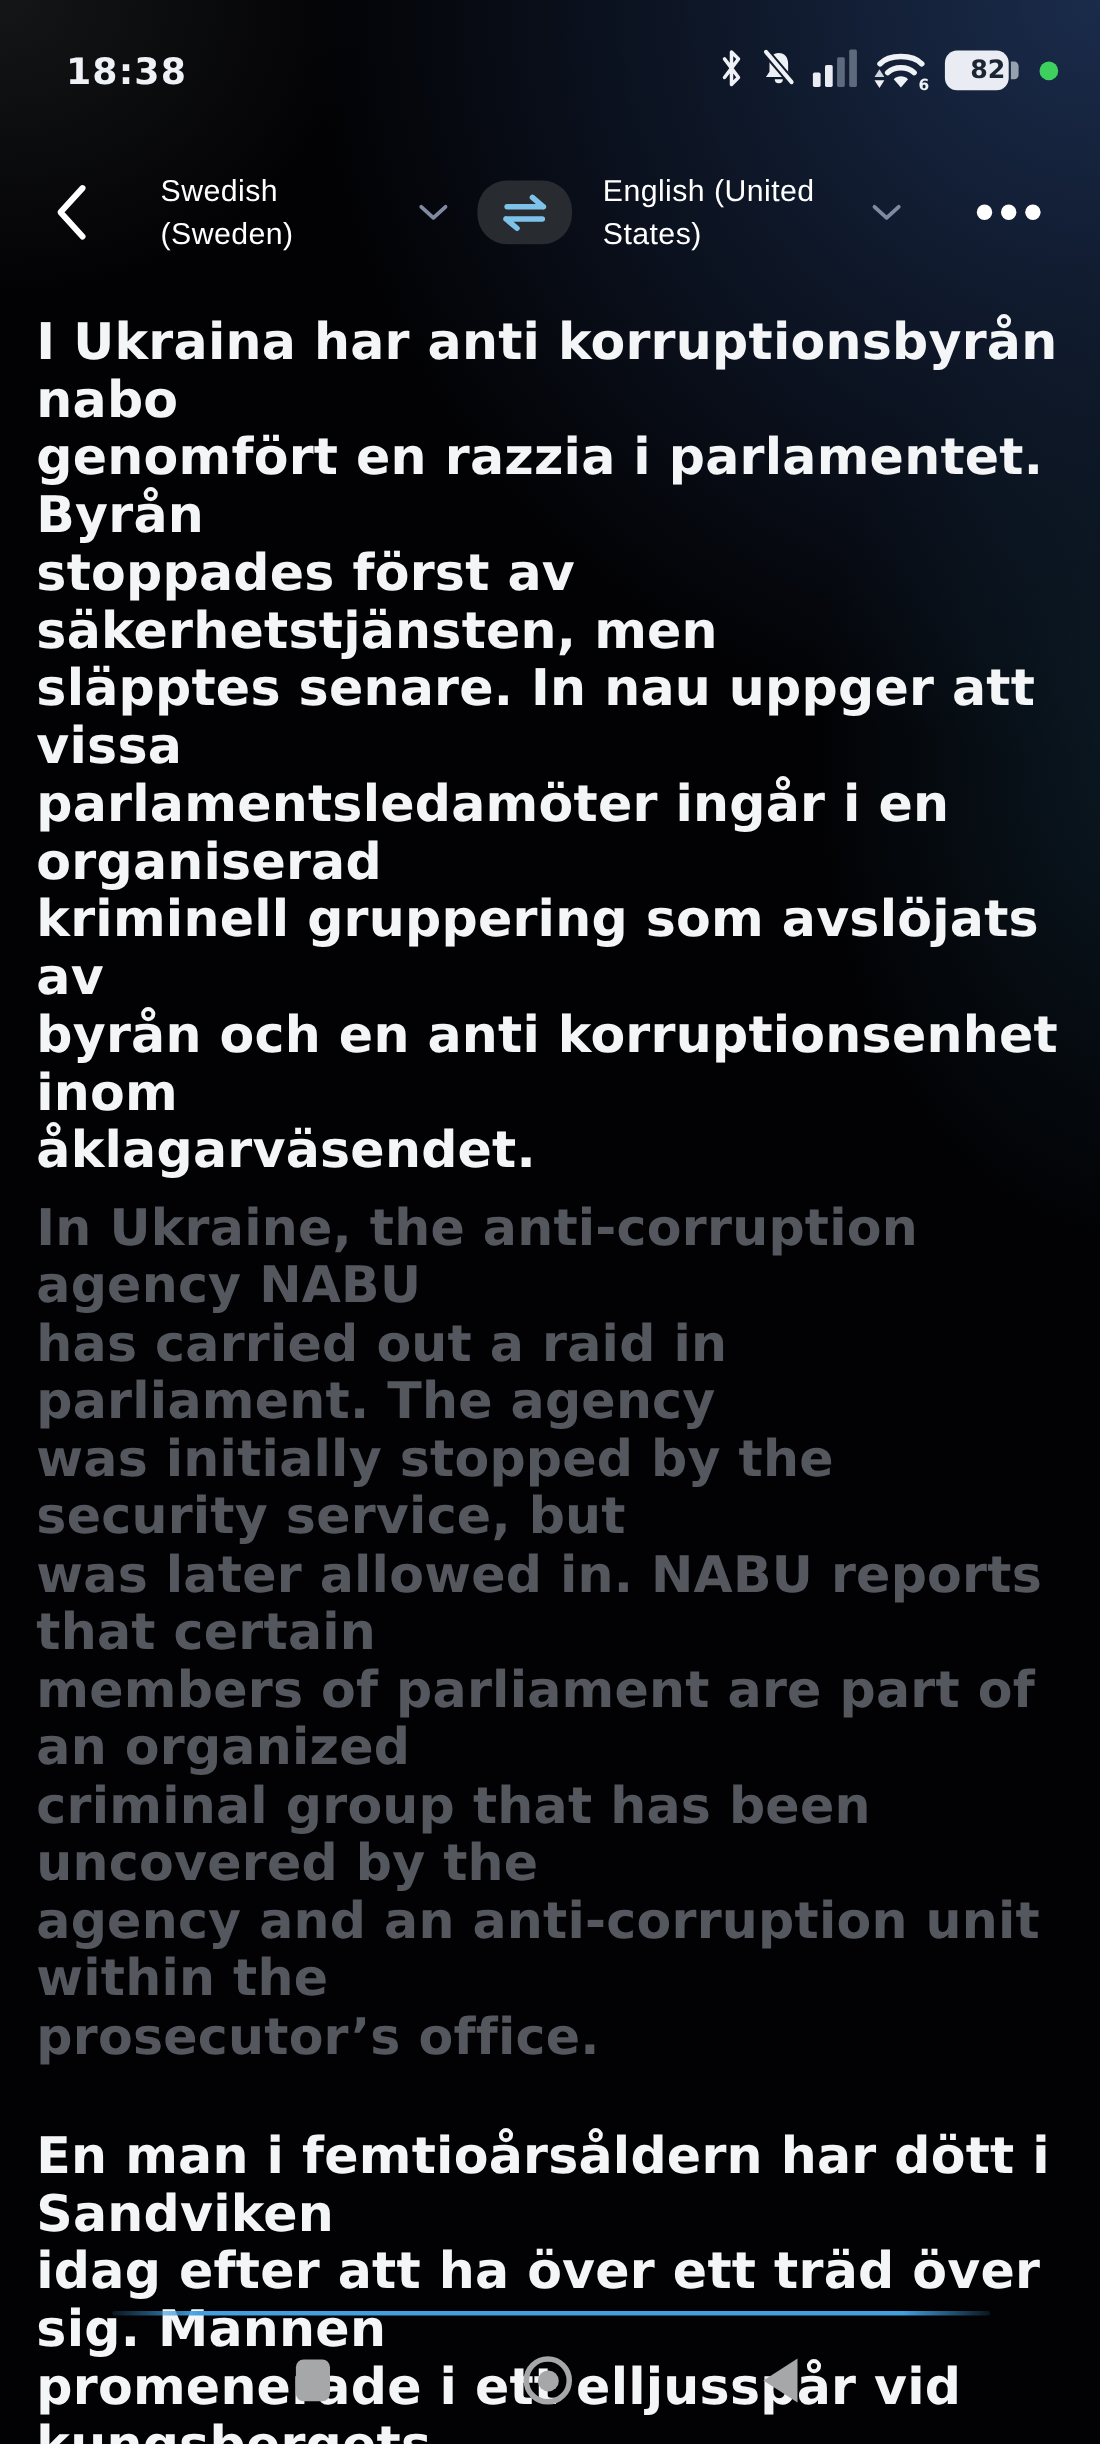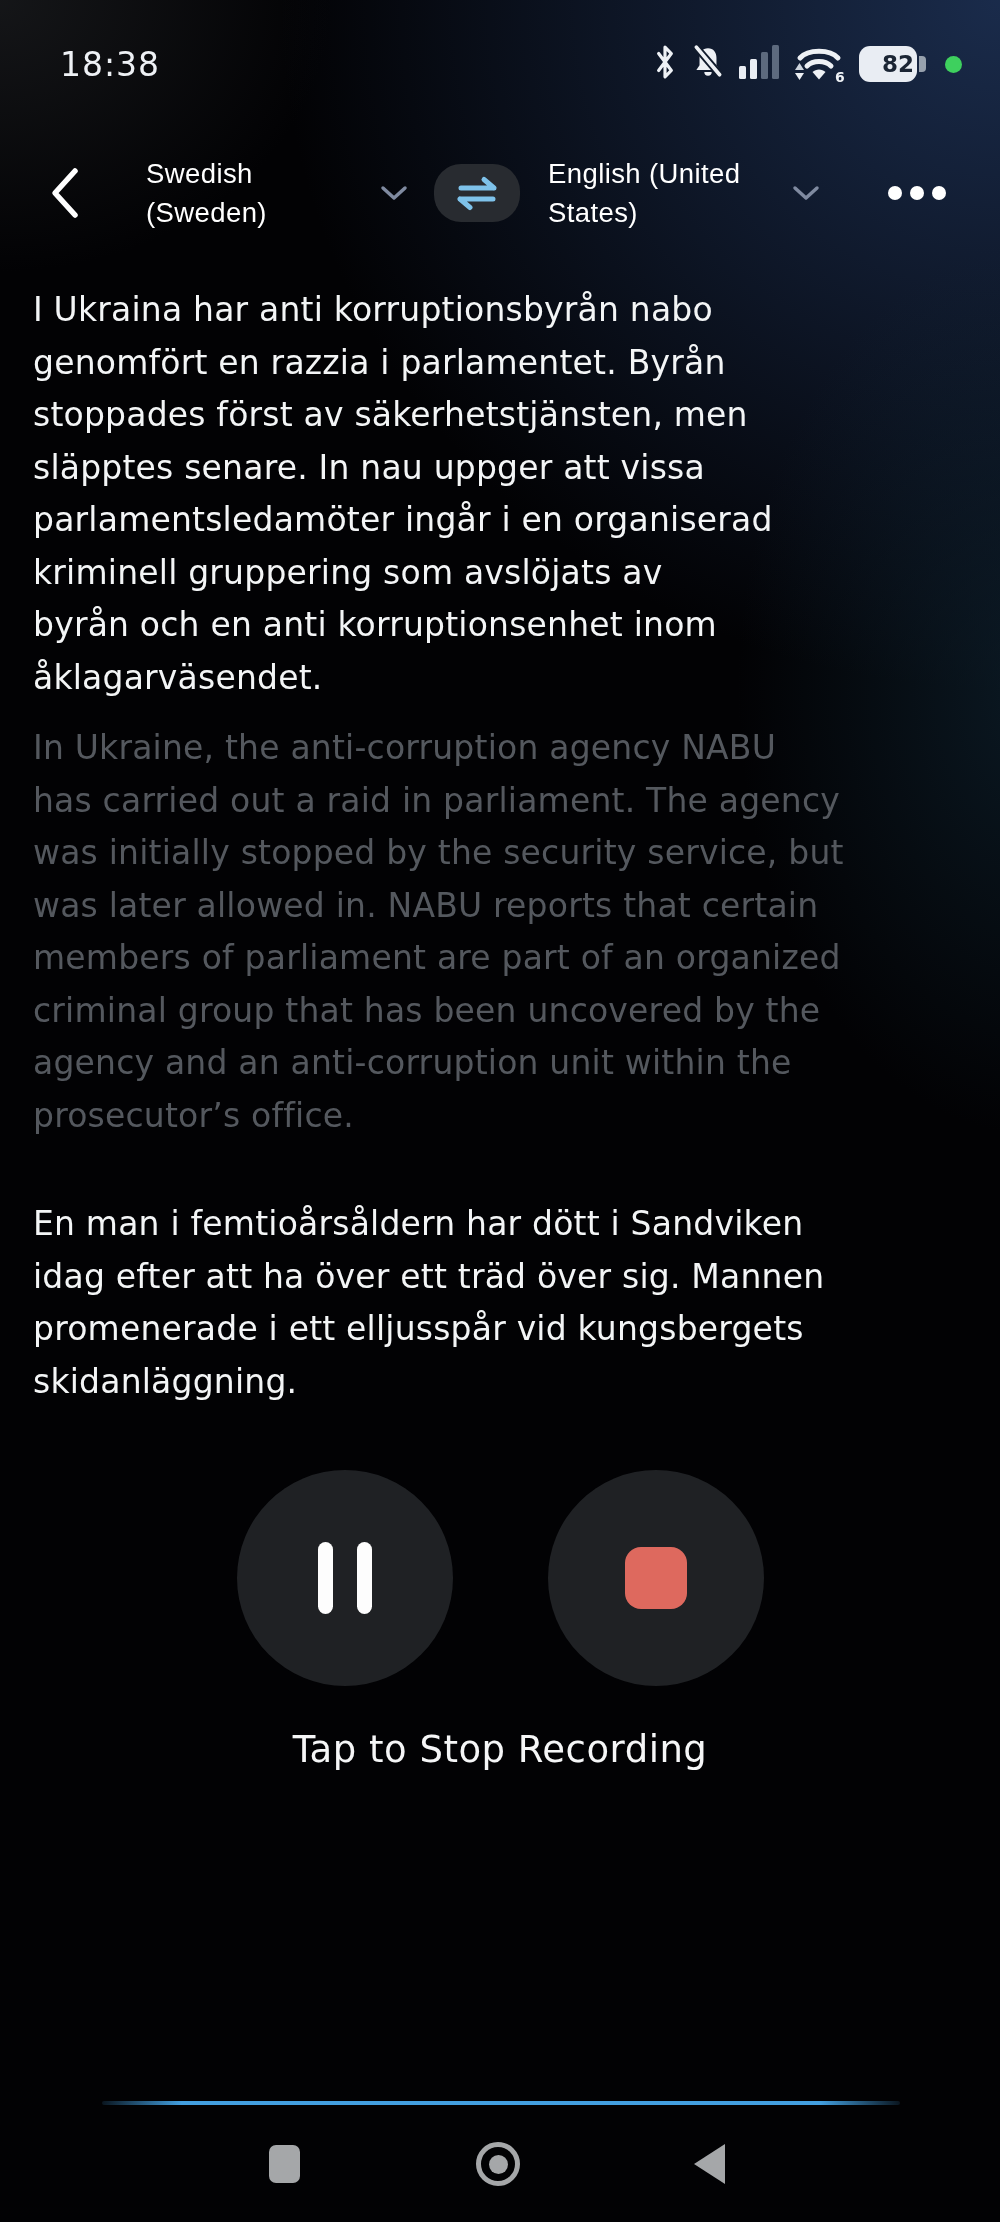--- a/index.html
+++ b/index.html
@@ -15,21 +15,21 @@
       radial-gradient(ellipse 72% 31% at 100% 0%, rgba(27,45,78,0.96), rgba(27,45,78,0) 100%),
       #020204;
     color:#f3f5f6;
   }
 
   
   .statusbar {
     display:flex; align-items:center; justify-content:space-between;
     padding:36px 38px 0 60px; height:92px;
   }
-  .time { font-size:33px; font-weight:400; color:#eef1f5; letter-spacing:1px; }
+  .time { font-size:33px; font-weight:700; color:#eef1f5; letter-spacing:1px; }
   .status-icons { display:flex; align-items:center; gap:13px; }
   .sig { display:flex; align-items:flex-end; gap:4px; height:34px; padding-bottom:2px; }
   .sig i { display:block; width:7px; border-radius:1.5px; }
   .battery { display:flex; align-items:center; }
   .battery .body {
     width:58px; height:36px; border-radius:11px; background:#e9edf3;
     display:flex; align-items:center; justify-content:center;
     font-size:23px; font-weight:700; color:#1b2534;padding-left:20px;
   }
   .battery .nub { width:7px; height:16px; border-radius:0 4px 4px 0; background:#97a1ad; margin-left:2px; }
@@ -51,21 +51,21 @@
   .swap-btn {
     margin-left:26px; width:86px; height:58px; border-radius:27px;
     background:#282b30; border:none; cursor:pointer;
     display:flex; align-items:center; justify-content:center; flex:none;
   }
   .more-btn { margin-left:auto; display:flex; gap:8px; background:none; border:none; cursor:pointer; padding:6px 2px; }
   .more-btn i { width:14px; height:14px; border-radius:50%; background:#ffffff; display:block; }
 
   
   .content { margin-top:44px; padding:0 28px 0 33px; }
-  .content p { font-size:33px; line-height:52.5px; letter-spacing:0.2px; white-space:pre-line; font-weight:400; }
+  .content p { font-size:46px; line-height:52.5px; letter-spacing:0.2px; white-space:pre-line; font-weight:700; }
   .utt-src { color:#f3f5f6; margin-bottom:18px; }
   .utt-tr  { color:#54585e; margin-bottom:56px; }
 
   
   .controls { margin-top:62px; display:flex; justify-content:center; gap:95px; }
   .rec-btn {
     width:216px; height:216px; border-radius:50%;
     background:#1f2124; border:none; cursor:pointer;
     display:flex; align-items:center; justify-content:center;
   }

